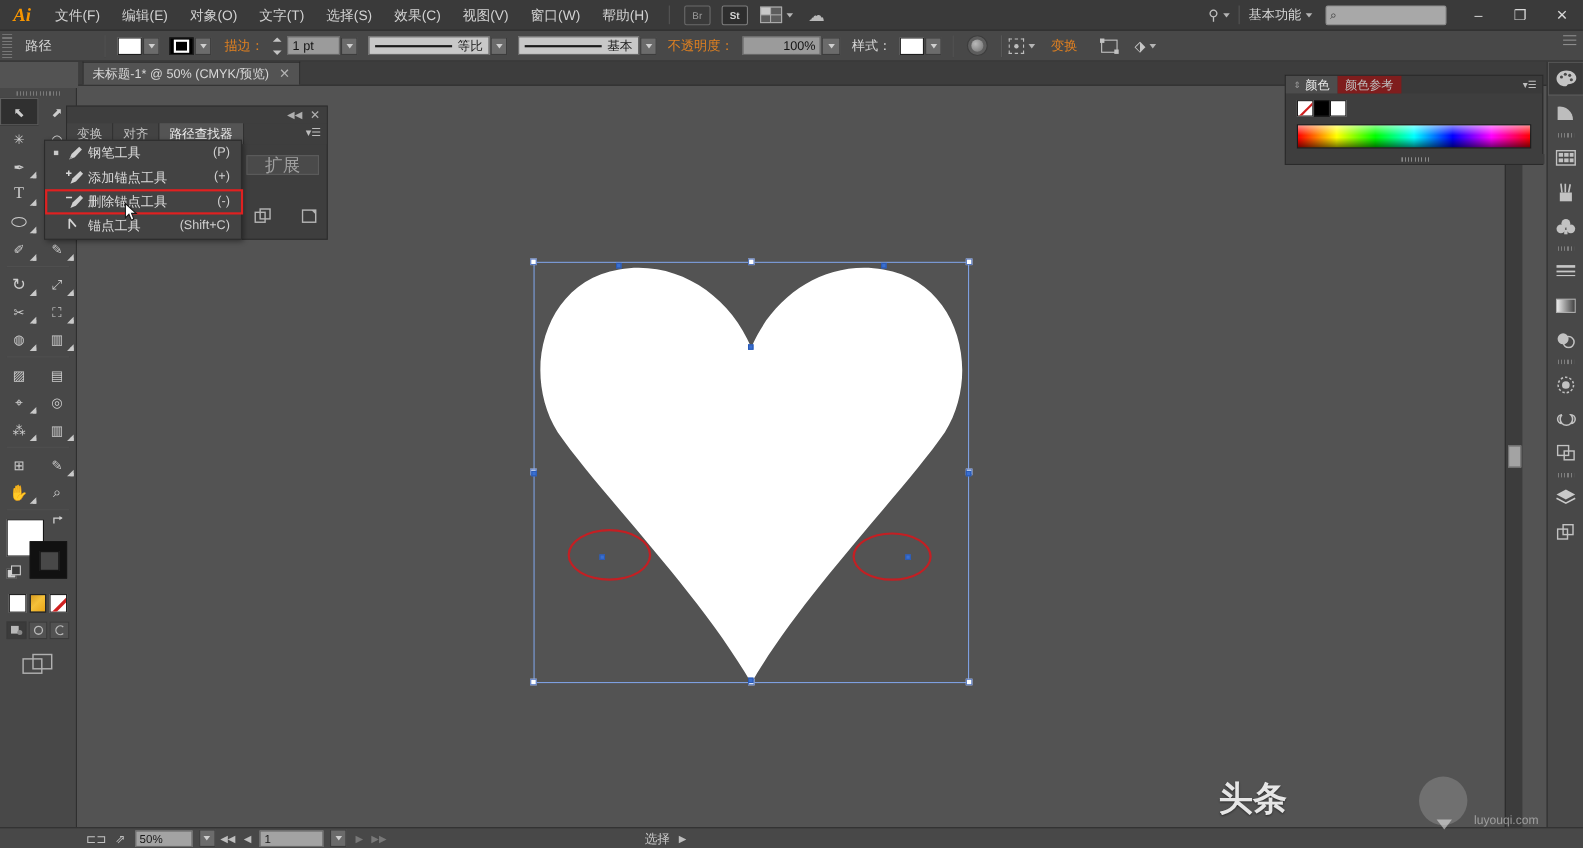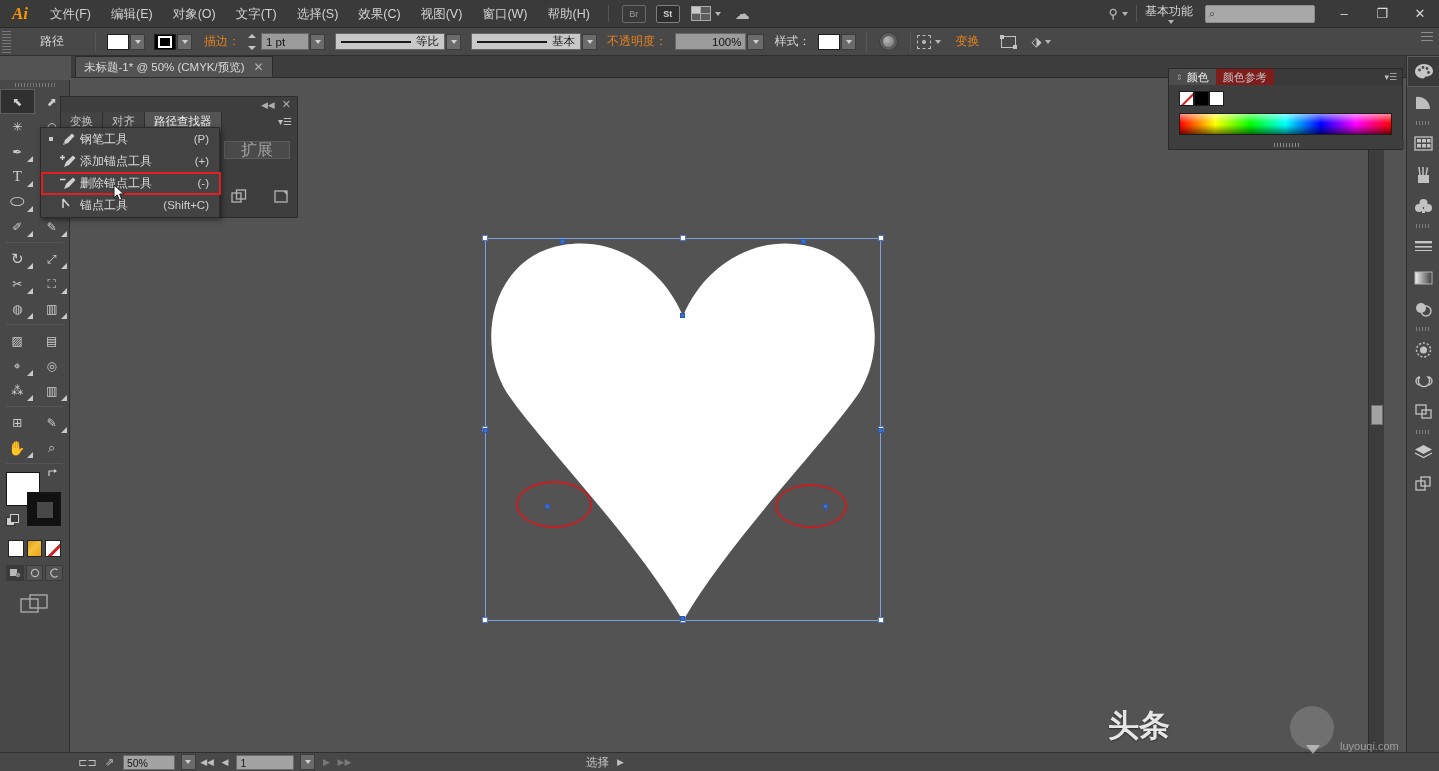--- a/index.html
+++ b/index.html
@@ -269,36 +269,36 @@
       </div>
     <div class="caret"></div>
   </div>
   <div style="margin-left:14px;color:#b9b9b9;font-size:15px;">☁</div>
   <div style="flex:1"></div>
   <div style="display:flex;align-items:center;">
     <span style="color:#c0c0c0;font-size:13px;">⚲</span>
     <div class="caret"></div>
   </div>
   <div class="mb-sep"></div>
-  <div style="display:flex;align-items:center;flex-direction:column;">
+  <div style="display:flex;align-items:center;">
     <span style="color:#d4d4d4;font-size:12px;">基本功能</span>
     <div class="caret"></div>
   </div>
   <div id="searchbox" style="margin-left:12px;">
     <span style="color:#3d3d3d;font-size:11px;">⌕</span>
   </div>
   <div style="width:10px"></div>
   <div class="wbtn">–</div>
   <div class="wbtn">❐</div>
   <div class="wbtn close">✕</div>
 </div>
 
 <div class="abs" id="controlbar">
   <div class="grip"></div>
-  <div class="cb-label" style="padding-left:12px;width:78px;text-align:center;">路径</div>
+  <div class="cb-label" style="padding-left:12px;width:78px;">路径</div>
   <div class="cb-sep"></div>
   <div style="display:flex;align-items:center;margin-left:5px;">
     <div class="swatch"></div>
     <div class="dd"></div>
   </div>
   <div style="display:flex;align-items:center;margin-left:9px;">
     <div class="swatch stroke"></div>
     <div class="dd"></div>
   </div>
   <div class="cb-label orange" style="padding-left:12px;">描边：</div>

